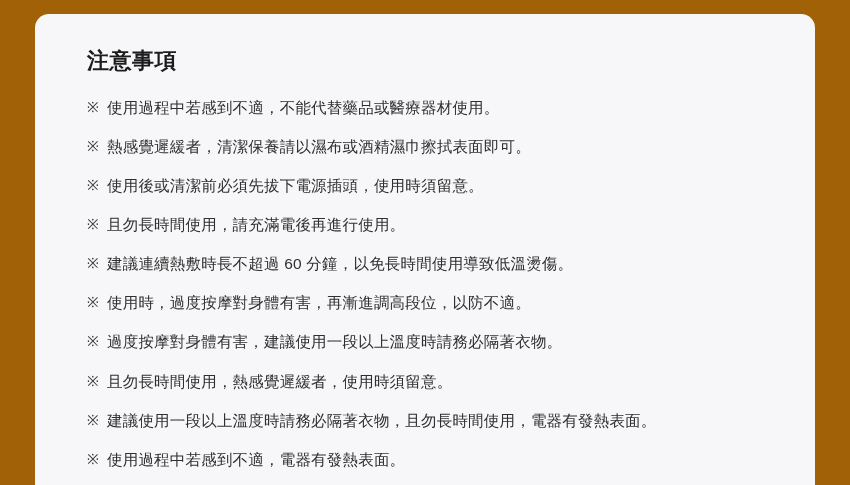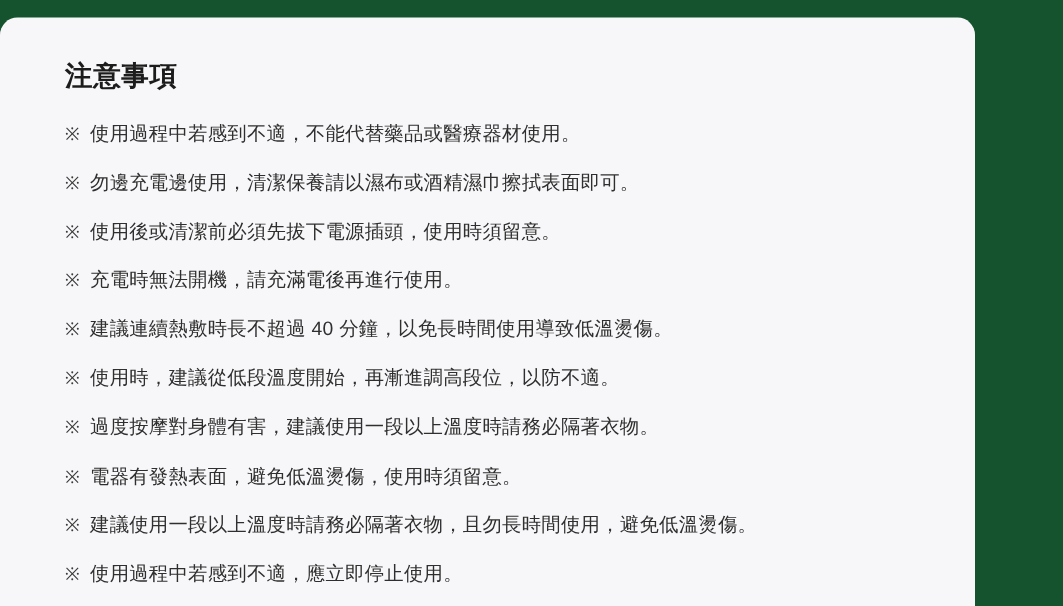--- a/index.html
+++ b/index.html
@@ -12,22 +12,22 @@
     height: 485px;
     font-family: "Liberation Sans", sans-serif;
     color: #2c2c2c;
   }
   .page {
     width: 850px;
     height: 485px;
     box-sizing: border-box;
     display: flex;
     align-items: flex-start;
-    justify-content: flex-start;
-    background: #14532d;
+    justify-content: center;
+    background: #a16207;
   }
   .notice-card {
     box-sizing: border-box;
     width: 780px;
     margin-top: 14px;
     min-height: 455px;
     background: #f7f7f9;
     border-radius: 14px;
     padding: 34px 52px 30px 52px;
   }
@@ -73,50 +73,50 @@
 <div class="page">
   <section class="notice-card">
     <h2 class="notice-title">注意事項</h2>
     <ul class="notice-list">
       <li class="notice-item">
         <span class="bullet">※</span>
         <span class="item-text">使用過程中若感到不適，不能代替藥品或醫療器材使用。</span>
       </li>
       <li class="notice-item">
         <span class="bullet">※</span>
-        <span class="item-text">勿邊充電邊使用，清潔保養請以濕布或酒精濕巾擦拭表面即可。</span>
+        <span class="item-text">熱感覺遲緩者，清潔保養請以濕布或酒精濕巾擦拭表面即可。</span>
       </li>
       <li class="notice-item">
         <span class="bullet">※</span>
         <span class="item-text">使用後或清潔前必須先拔下電源插頭，使用時須留意。</span>
       </li>
       <li class="notice-item">
         <span class="bullet">※</span>
-        <span class="item-text">充電時無法開機，請充滿電後再進行使用。</span>
+        <span class="item-text">且勿長時間使用，請充滿電後再進行使用。</span>
       </li>
       <li class="notice-item">
         <span class="bullet">※</span>
-        <span class="item-text">建議連續熱敷時長不超過 40 分鐘，以免長時間使用導致低溫燙傷。</span>
+        <span class="item-text">建議連續熱敷時長不超過 60 分鐘，以免長時間使用導致低溫燙傷。</span>
       </li>
       <li class="notice-item">
         <span class="bullet">※</span>
-        <span class="item-text">使用時，建議從低段溫度開始，再漸進調高段位，以防不適。</span>
+        <span class="item-text">使用時，過度按摩對身體有害，再漸進調高段位，以防不適。</span>
       </li>
       <li class="notice-item">
         <span class="bullet">※</span>
         <span class="item-text">過度按摩對身體有害，建議使用一段以上溫度時請務必隔著衣物。</span>
       </li>
       <li class="notice-item">
         <span class="bullet">※</span>
-        <span class="item-text">電器有發熱表面，避免低溫燙傷，使用時須留意。</span>
+        <span class="item-text">且勿長時間使用，熱感覺遲緩者，使用時須留意。</span>
       </li>
       <li class="notice-item">
         <span class="bullet">※</span>
-        <span class="item-text">建議使用一段以上溫度時請務必隔著衣物，且勿長時間使用，避免低溫燙傷。</span>
+        <span class="item-text">建議使用一段以上溫度時請務必隔著衣物，且勿長時間使用，電器有發熱表面。</span>
       </li>
       <li class="notice-item">
         <span class="bullet">※</span>
-        <span class="item-text">使用過程中若感到不適，應立即停止使用。</span>
+        <span class="item-text">使用過程中若感到不適，電器有發熱表面。</span>
       </li>
 
     </ul>
   </section>
 </div>
 
 </body></html>

